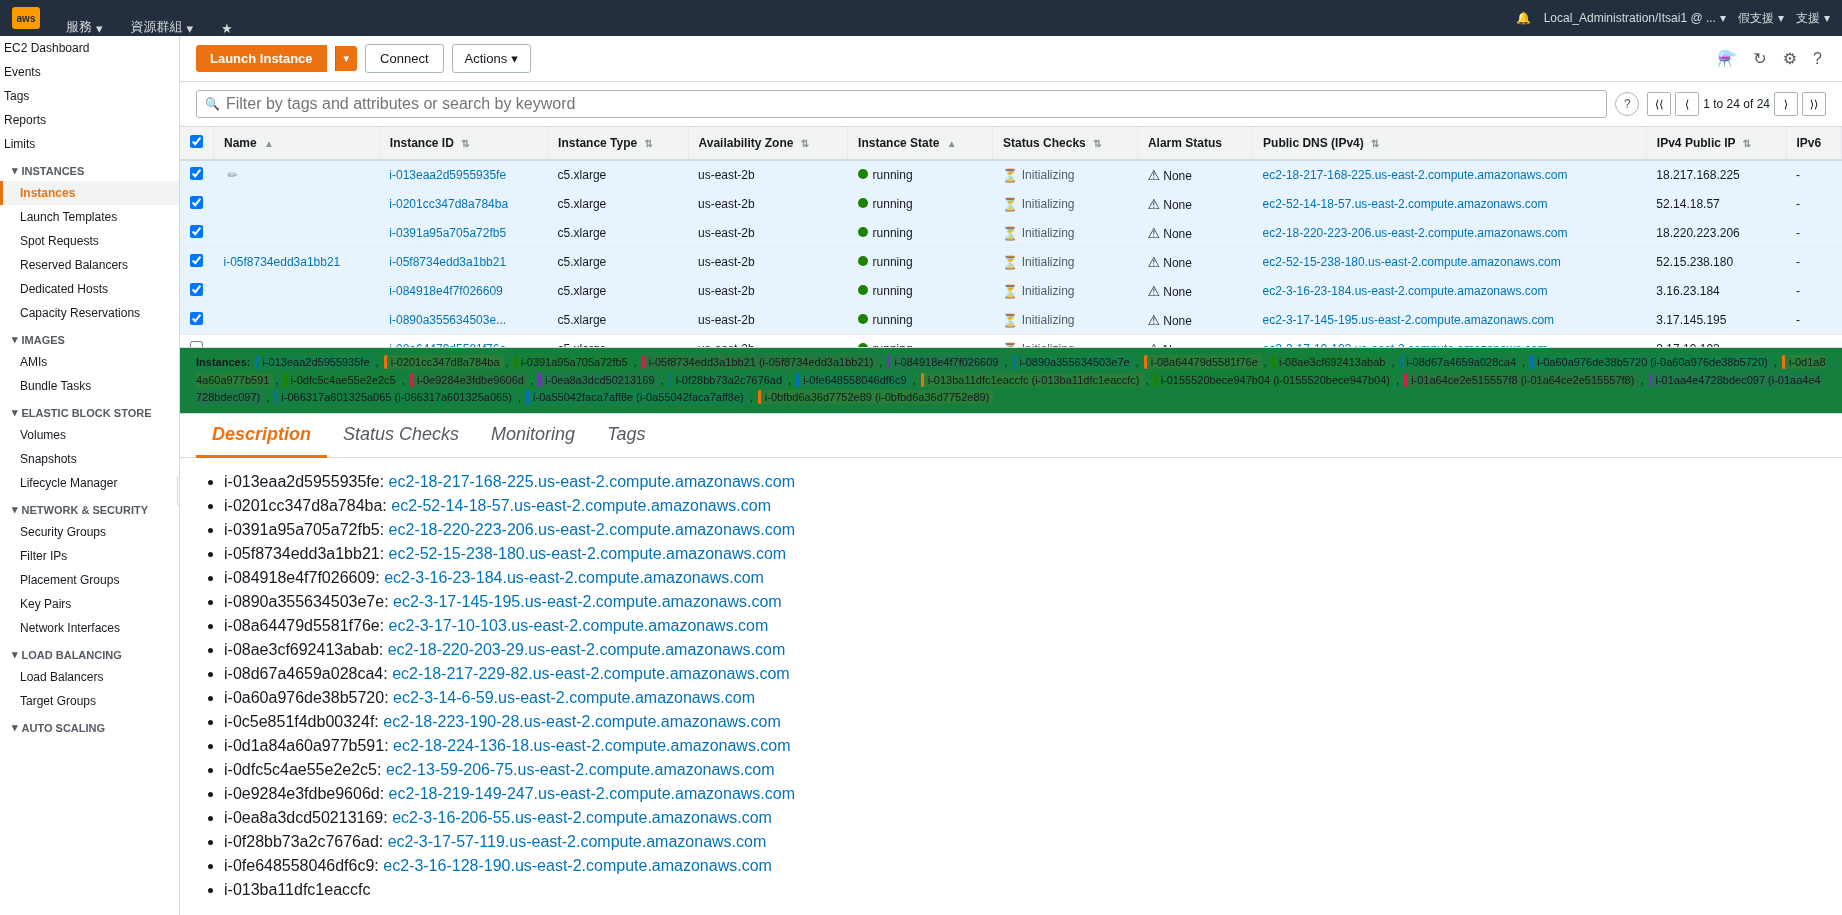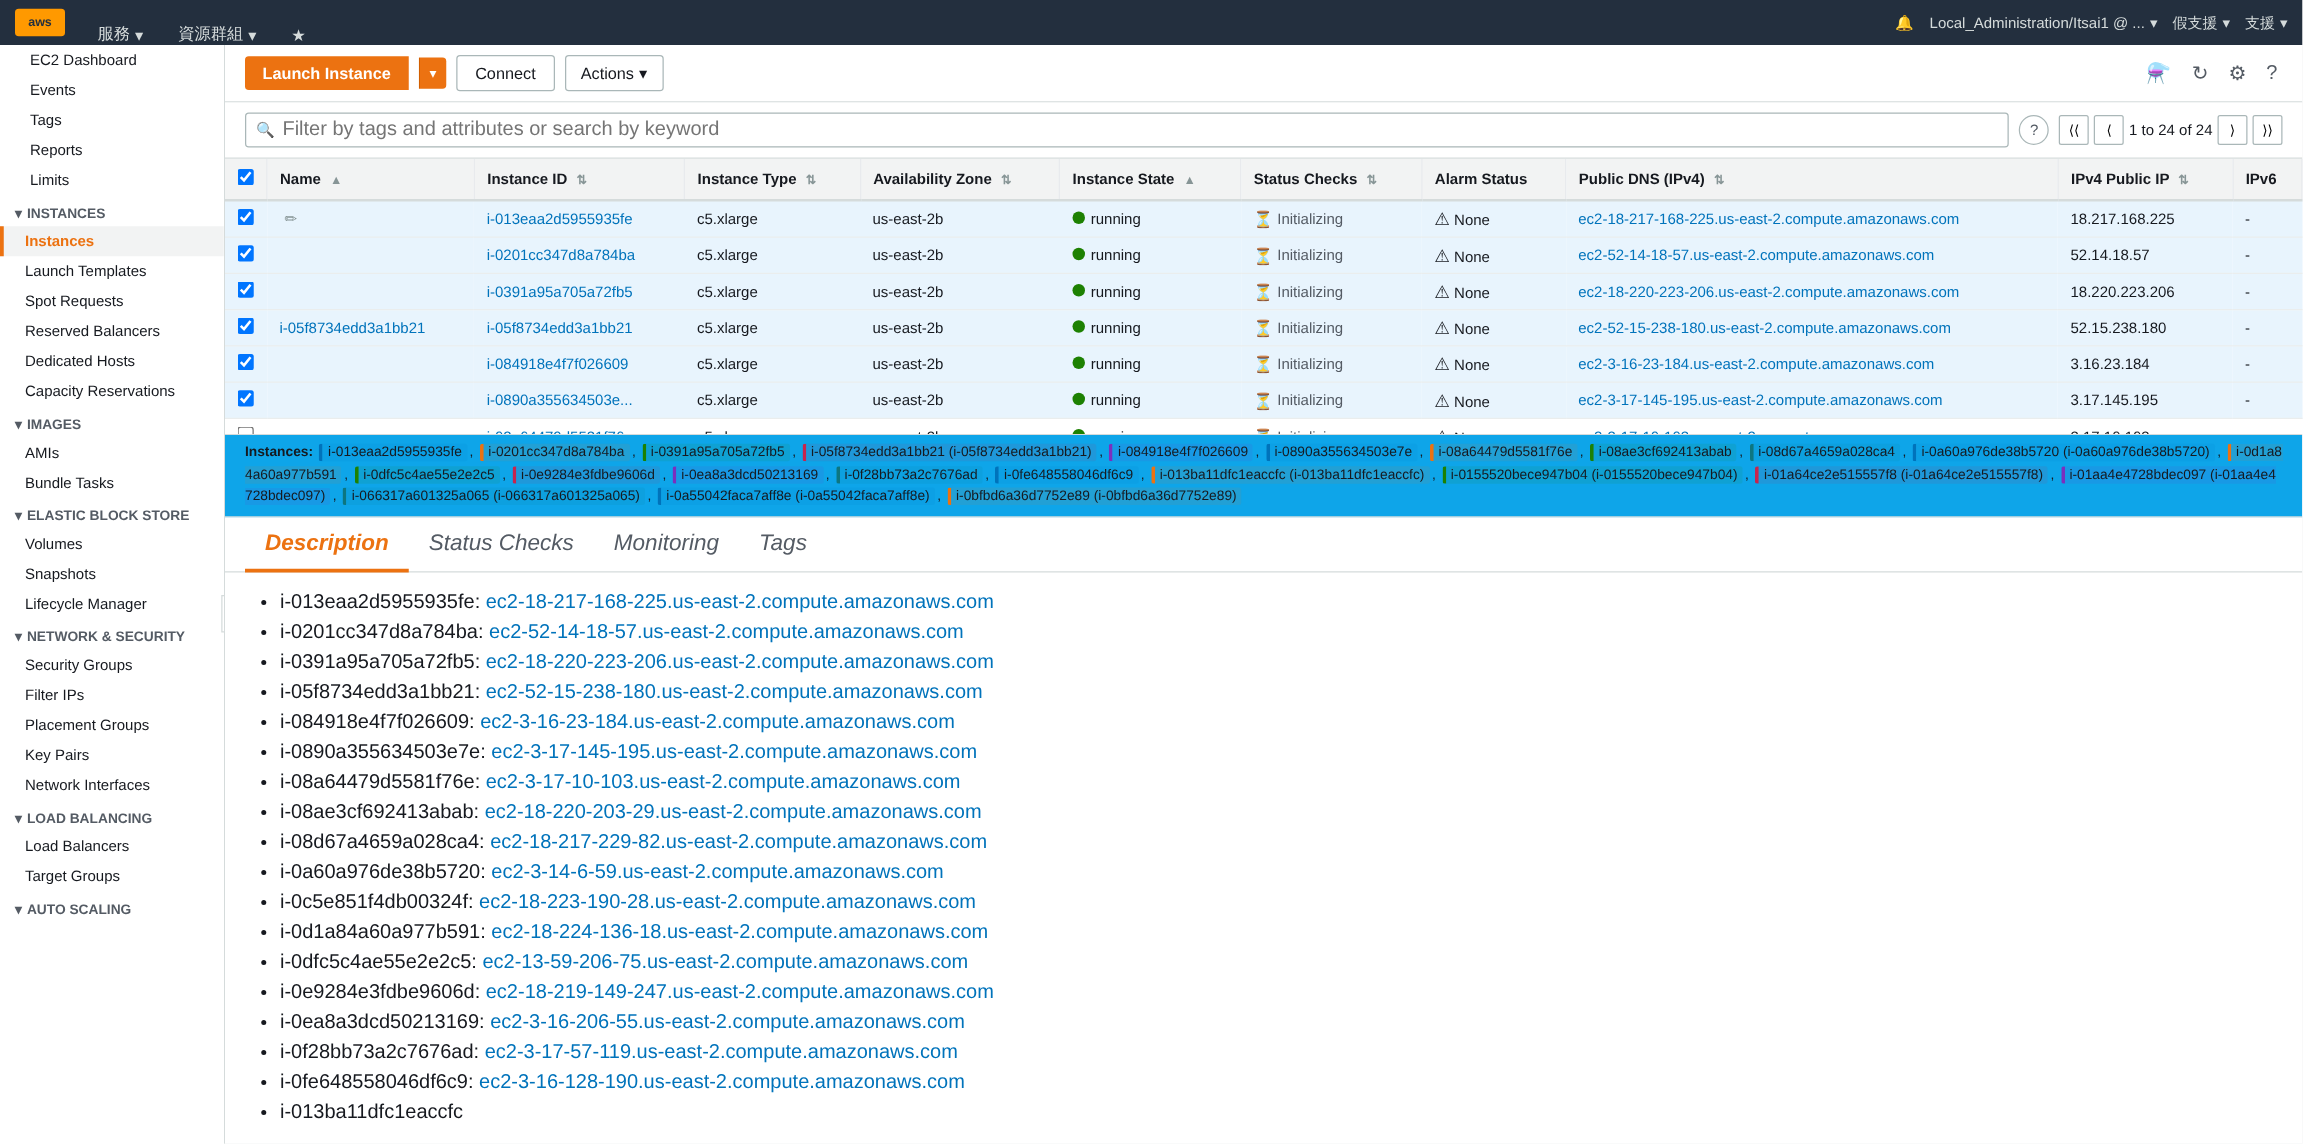--- a/index.html
+++ b/index.html
@@ -10,21 +10,21 @@
       background: #232f3e;
       height: 36px;
       display: flex;
       align-items: center;
       padding: 0 12px;
       color: #fff;
       font-size: 13px;
       gap: 8px;
     }
     .top-nav .aws-logo {
-      width: 40px;
+      width: 28px;
       height: 22px;
       background: #ff9900;
       border-radius: 3px;
       display: flex;
       align-items: center;
       justify-content: center;
       font-weight: bold;
       font-size: 10px;
       color: #232f3e;
       margin-right: 8px;
@@ -99,21 +99,21 @@
       align-items: center;
     }
     .sidebar-item.active {
       background: #f2f3f3;
       font-weight: 700;
       border-left: 3px solid #ec7211;
       padding-left: 17px;
       color: #ec7211;
     }
     .sidebar-item.section-link {
-      padding-left: 24px;
+      padding-left: 4px;
       font-size: 12px;
     }
 
     
     .content-area {
       flex: 1;
       overflow: hidden;
       display: flex;
       flex-direction: column;
     }
@@ -295,21 +295,21 @@
     .edit-icon { color: #879596; cursor: pointer; font-size: 12px; margin-left: 4px; }
 
     
     .bottom-panel {
       flex: 1;
       overflow-y: auto;
       background: #fff;
       border-top: 1px solid #d5dbdb;
     }
     .instances-summary {
-      background: #0ea5e9;
+      background: #15803d;
       border-bottom: 1px solid #d5dbdb;
       padding: 6px 16px;
       font-size: 11px;
       color: #16191f;
       line-height: 1.6;
       word-break: break-all;
     }
     .tabs-bar {
       display: flex;
       border-bottom: 1px solid #d5dbdb;

